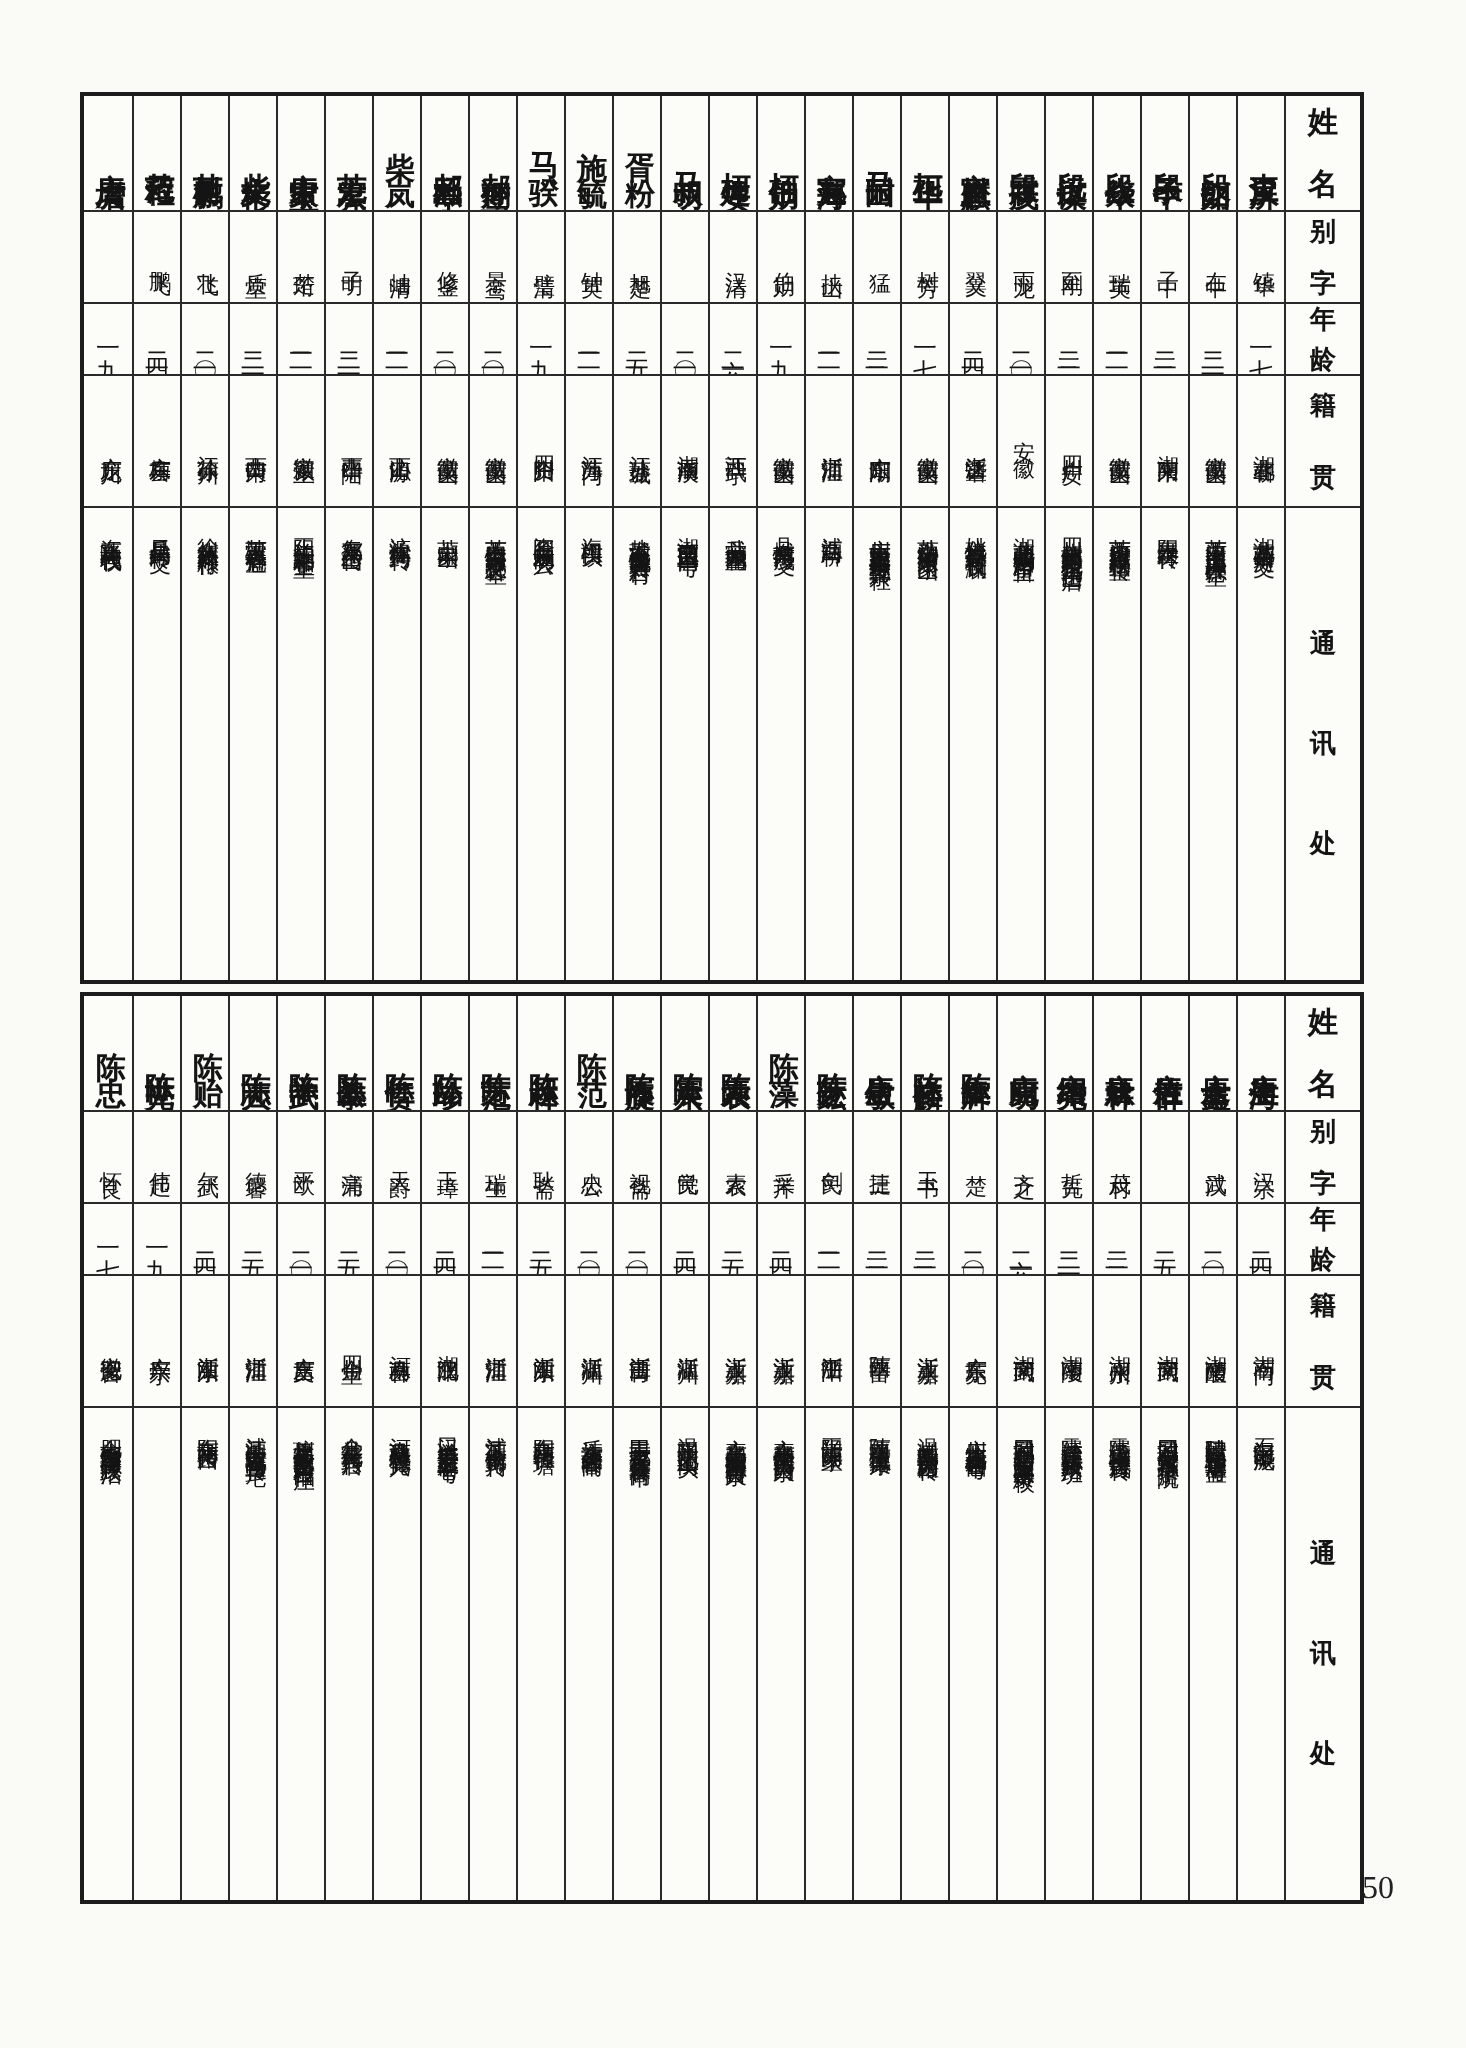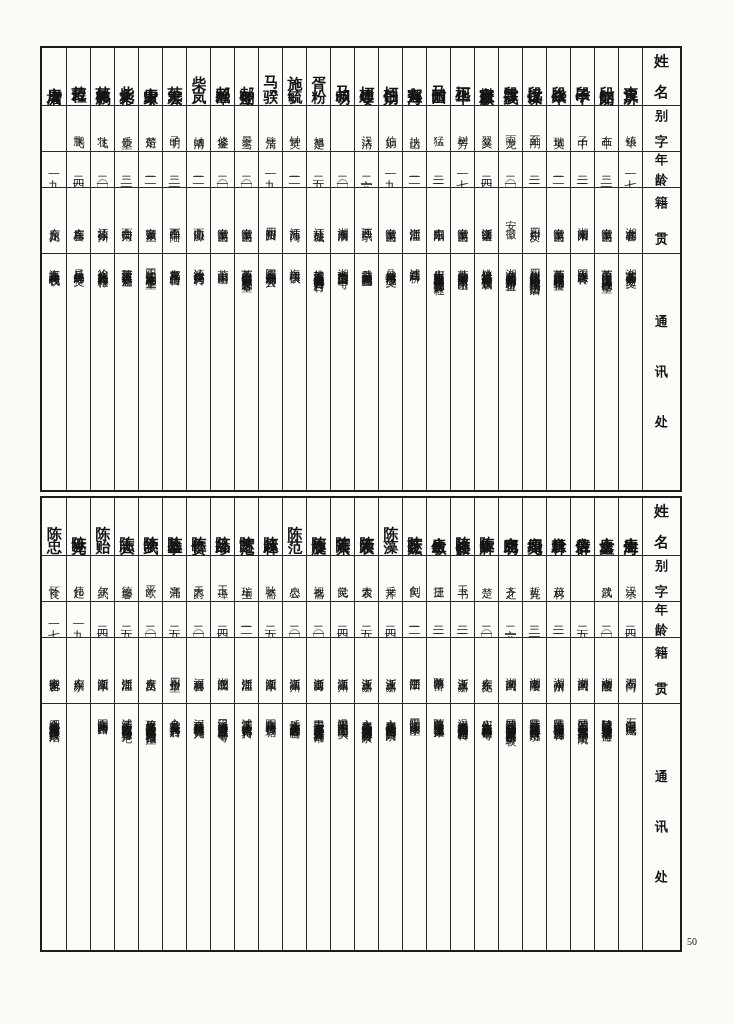--- a/index.html
+++ b/index.html
@@ -56,21 +56,21 @@
   
   .hchars{display:flex;flex-direction:column;align-items:center;}
   .hd-name{font-size:15px;font-weight:bold;gap:12px;}
   .hd-courtesy{font-size:13px;font-weight:bold;gap:8px;}
   .hd-age{font-size:13px;font-weight:bold;gap:2px;}
   .hd-origin{font-size:13px;font-weight:bold;gap:18px;}
   .hd-contact{font-size:13px;font-weight:bold;gap:32px;padding-top:0;align-self:center;}
   .header-col .h-contact{align-items:center;}
   .page-num{
     position:absolute;right:36px;top:936px;
-    font-size:10px;color:#222;
+    font-size:16px;color:#222;
     font-family:"Liberation Serif","DejaVu Serif",serif;
   }
 </style>
 </head>
 <body>
 
 <div class="page">
   <div id="table-top" class="dir-table">
       <div class="col header-col">
         <div class="cell h-name">

